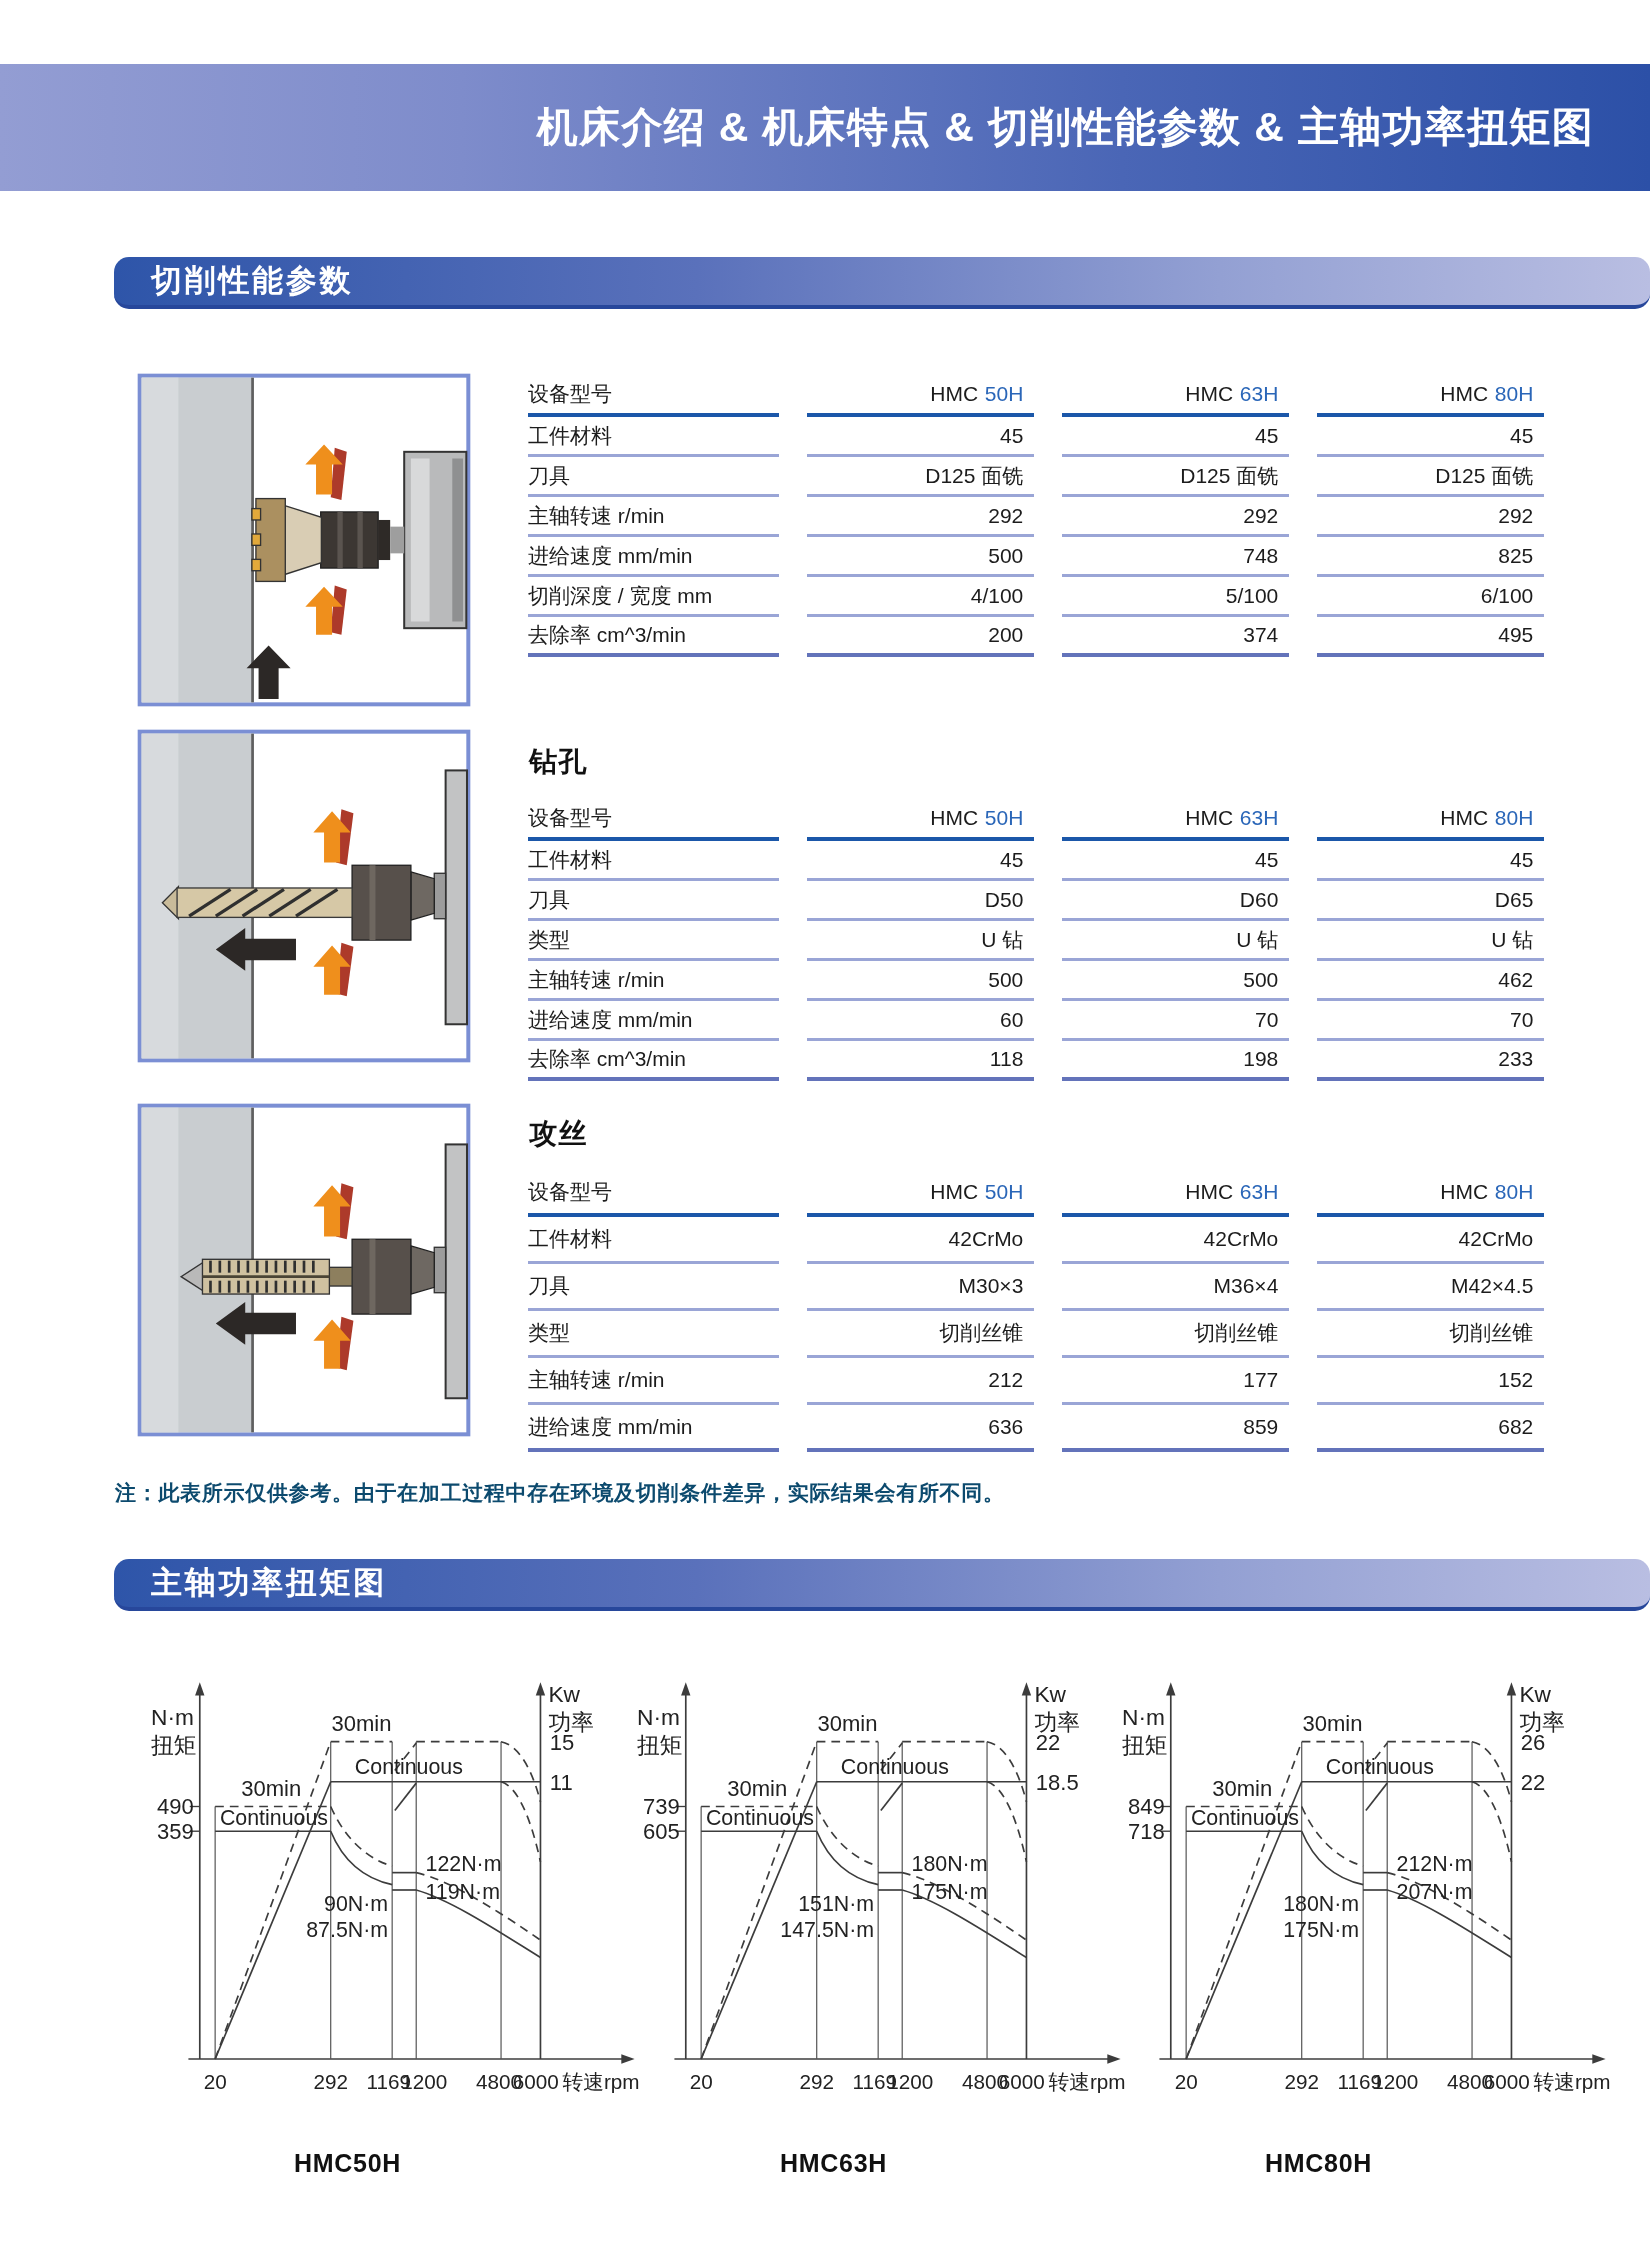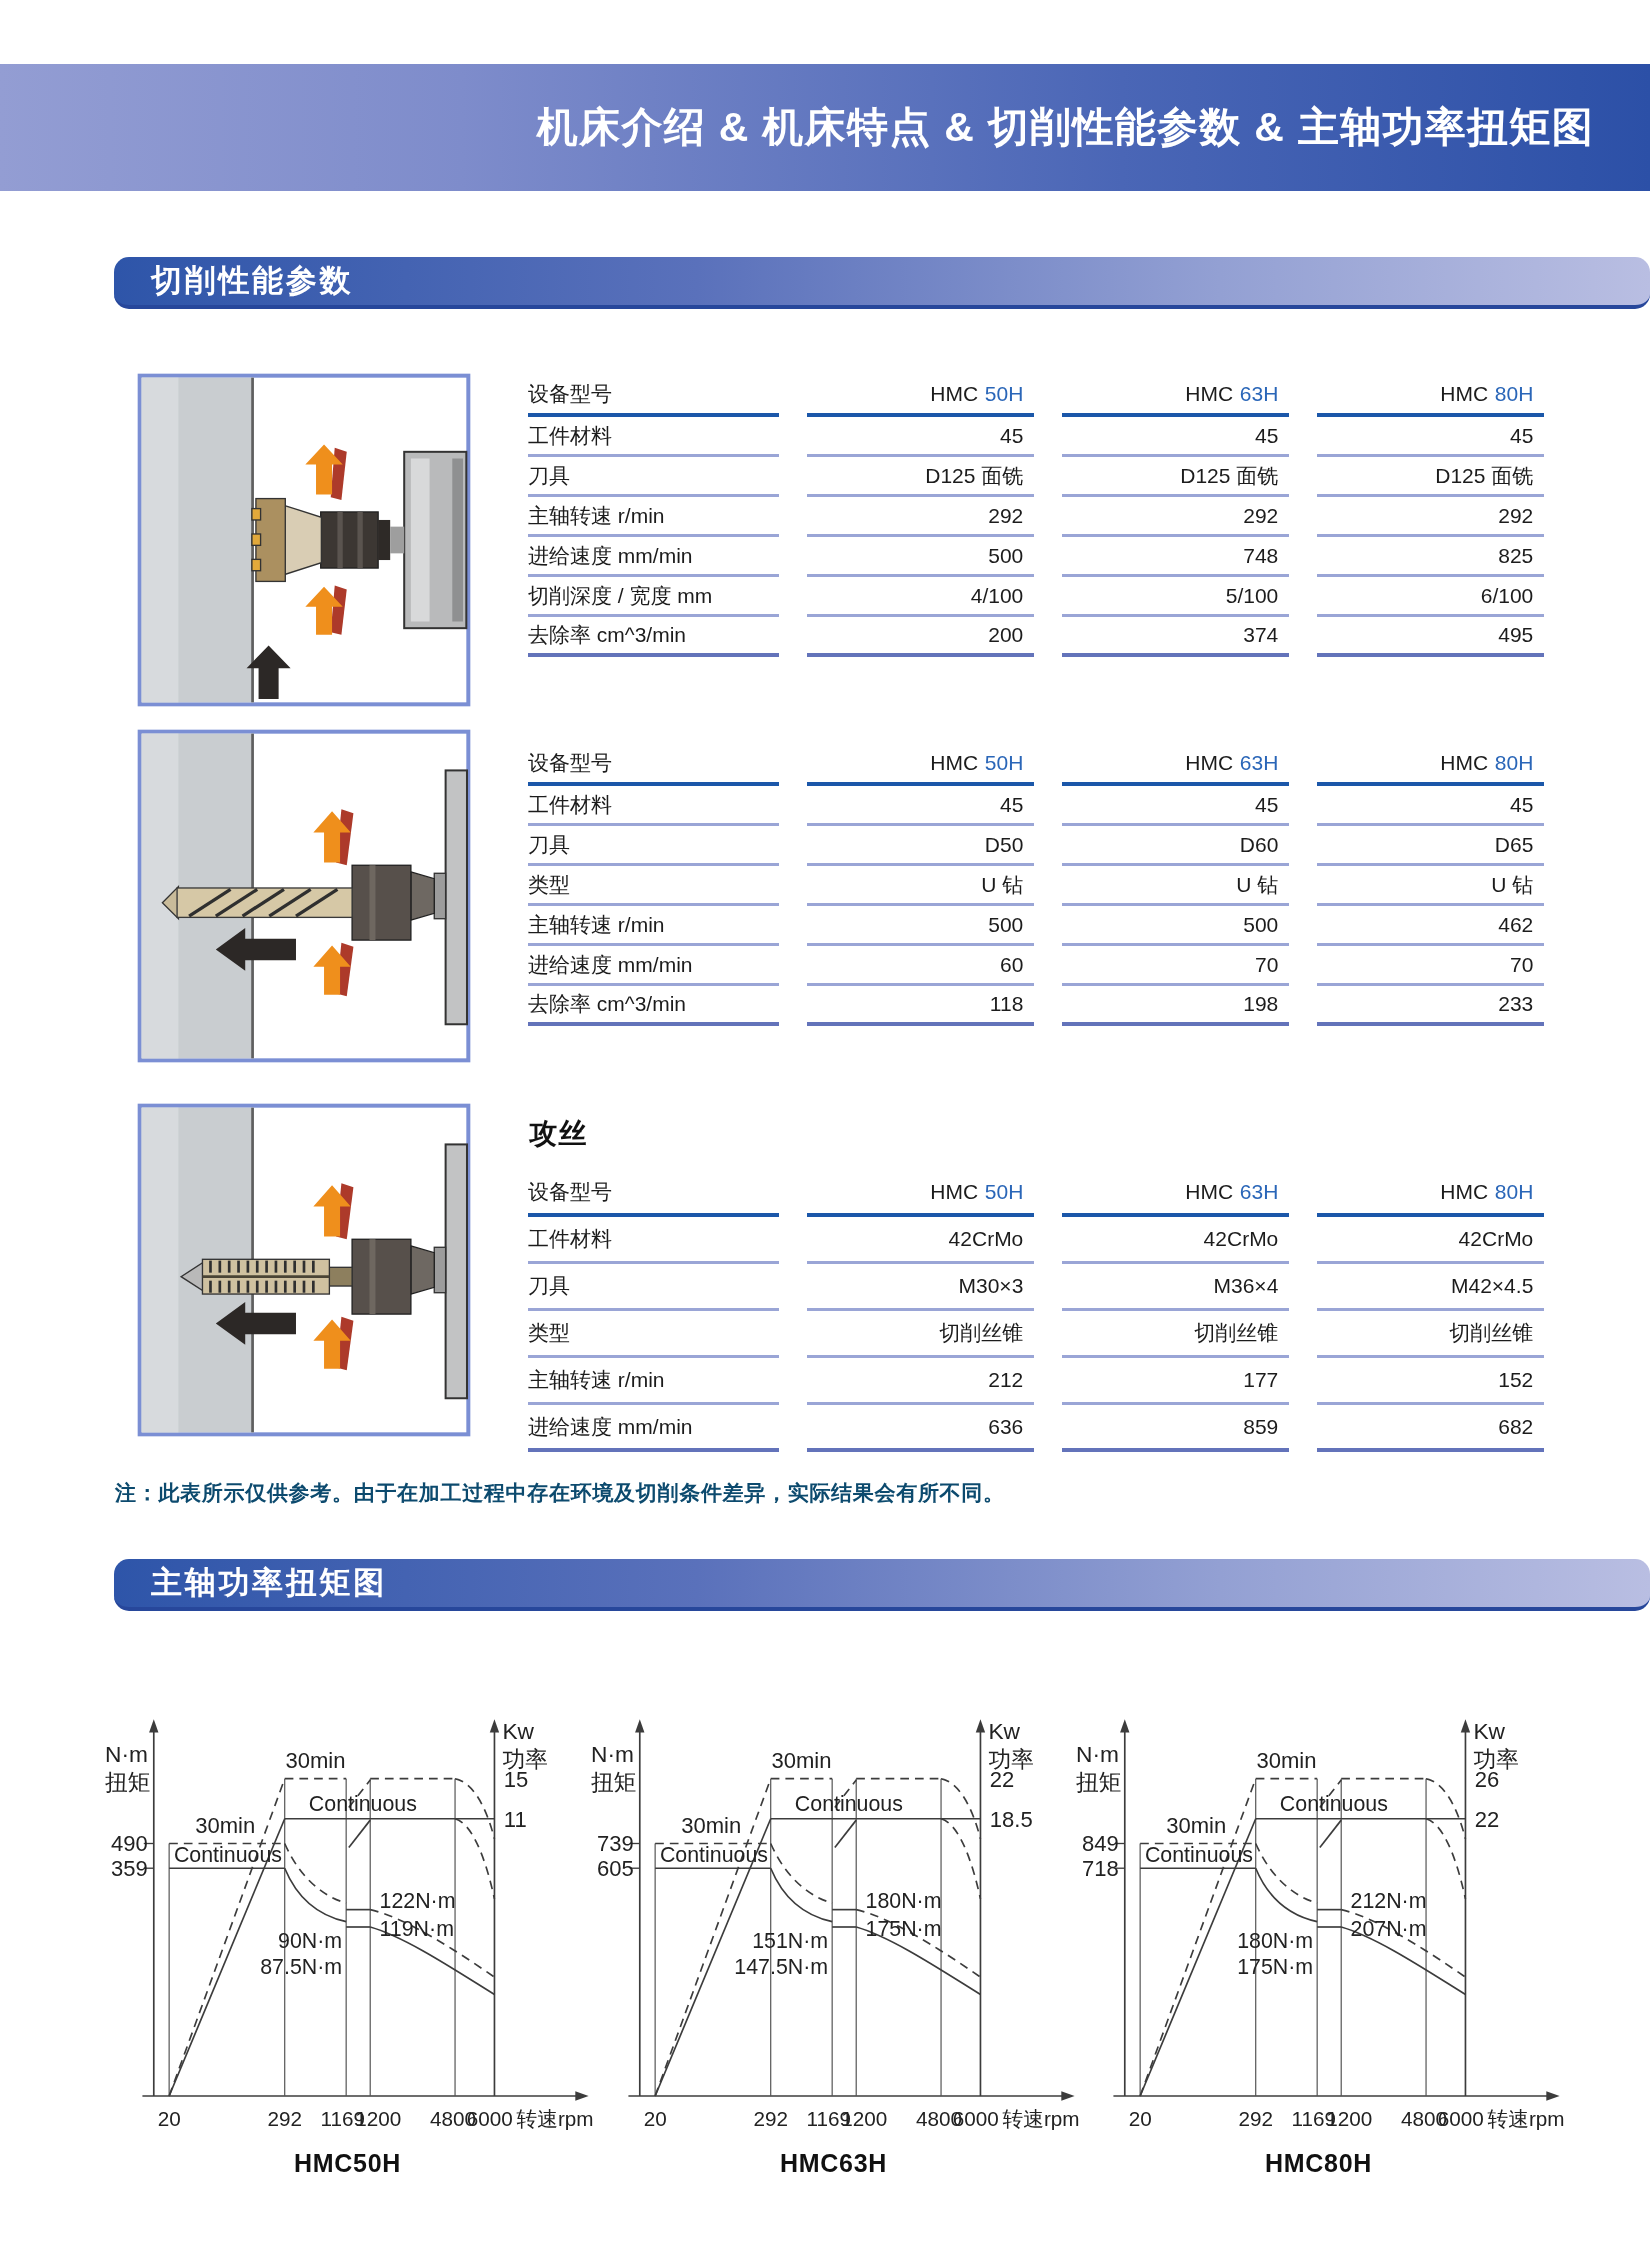--- a/index.html
+++ b/index.html
@@ -41,21 +41,21 @@
   .ptable.tall .trow .cell{height:47px;}
   .trow .c-label{width:251px;}
   .trow .c-val{width:227px;margin-left:28px;justify-content:flex-end;padding-right:10.7px;}
   .trow.hdr .cell{border-bottom:4.7px solid #1b57a9;height:43px;}
   .trow.body .cell{border-bottom:3.3px solid #9aa5d6;}
   .trow.last .cell{border-bottom:4.7px solid #6373ba;}
   .model-accent{color:#2a66b8;margin-left:6.7px;}
   
   .note{position:absolute;left:115px;top:1479px;font-size:21px;font-weight:700;color:#0c4a6e;letter-spacing:0.7px;}
   
-  .chart-slot{position:absolute;top:1695px;width:501px;height:468px;}
+  .chart-slot{position:absolute;top:1658px;width:501px;height:468px;margin-left:46px;}
   #chart-0{left:97px;}
   #chart-1{left:583px;}
   #chart-2{left:1068px;}
   .chart-title{position:absolute;top:2149px;width:501px;text-align:center;font-size:25px;font-weight:700;color:#111;letter-spacing:0.7px;}
   #chart-title-0{left:97px;}
   #chart-title-1{left:583px;}
   #chart-title-2{left:1068px;}
   svg text{font-family:"Liberation Sans","DejaVu Sans",sans-serif;}
 </style>
 </head>
@@ -229,20 +229,21 @@
       <div class="cell c-val">6/100</div>
     </div>
     <div class="trow body last">
       <div class="cell c-label">去除率 cm^3/min</div>
       <div class="cell c-val">200</div>
       <div class="cell c-val">374</div>
       <div class="cell c-val">495</div>
     </div>
   </div>
 <div class="ptable" id="ptable-1">
+    <div class="t-title">钻孔</div>
     <div class="trow hdr">
       <div class="cell c-label">设备型号</div>
       <div class="cell c-val">
         <span>HMC</span>
         <span class="model-accent">50H</span>
       </div>
       <div class="cell c-val">
         <span>HMC</span>
         <span class="model-accent">63H</span>
       </div>

